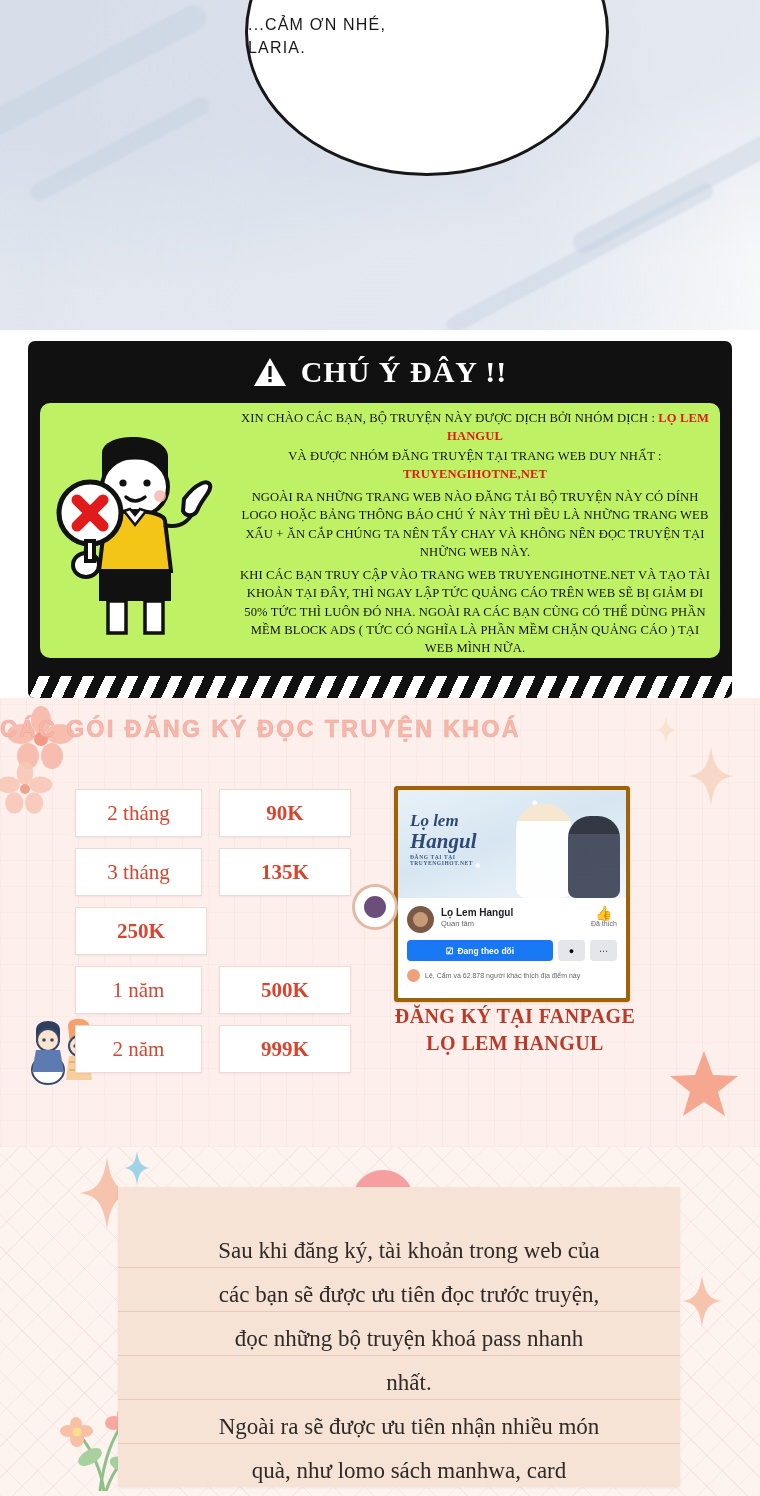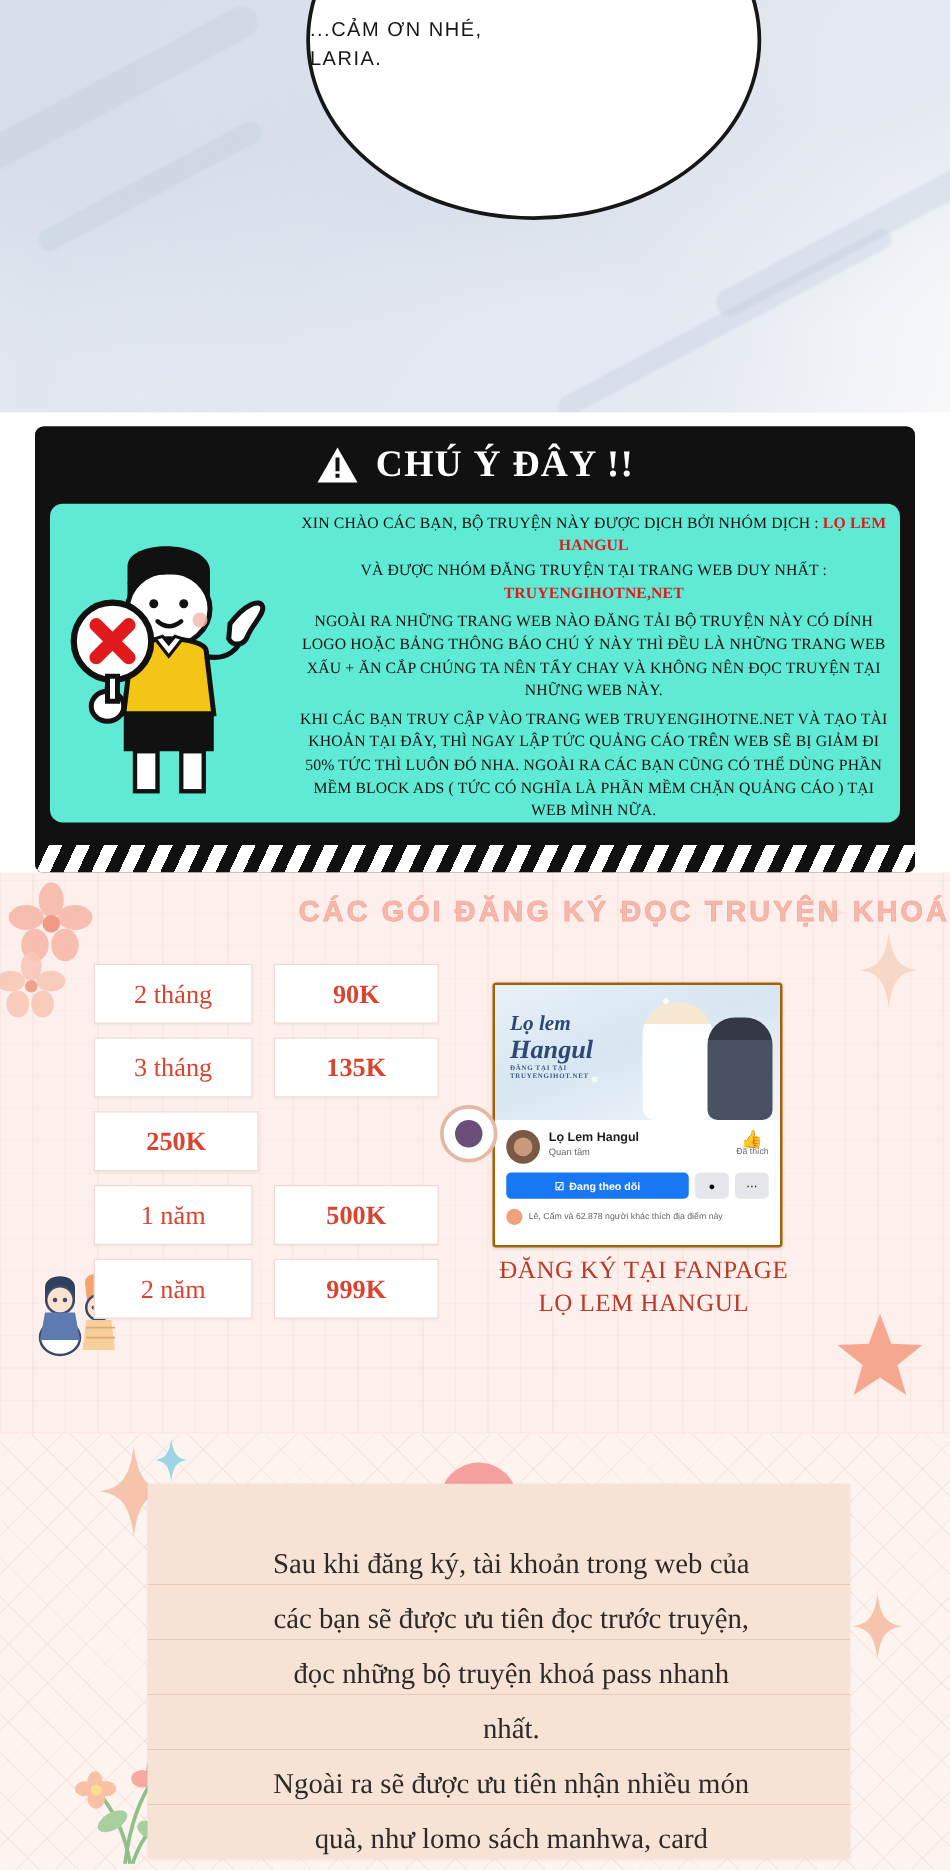--- a/index.html
+++ b/index.html
@@ -52,21 +52,21 @@
     position:relative;height:62px;display:flex;align-items:center;justify-content:center;gap:14px;
   }
   .tri-warn{width:34px;height:32px;position:relative;}
   .tri-warn svg{display:block}
   .notice-head .t{
     color:#fff;font-size:30px;font-weight:bold;letter-spacing:1px;
     font-family:"Liberation Serif", serif;
   }
   .notice-body{
     position:absolute;left:12px;top:62px;width:680px;height:255px;
-    background:#5eead4;border-radius:10px;overflow:hidden;
+    background:#bef264;border-radius:10px;overflow:hidden;
   }
   .notice-stripes{
     position:absolute;left:0;bottom:0;width:704px;height:22px;
     background:repeating-linear-gradient(115deg,#111 0 10px,#fff 10px 20px);
   }
   .mascot{position:absolute;left:10px;top:18px;width:185px;height:225px;}
   .ntext{
     position:absolute;left:196px;top:6px;width:478px;
     text-align:center;
     font-family:"Liberation Serif", serif;
@@ -83,40 +83,40 @@
     overflow:hidden;
   }
   .pink .grid{
     position:absolute;inset:0;
     background-image:
       repeating-linear-gradient(90deg, rgba(231,190,180,.30) 0 1px, transparent 1px 26px),
       repeating-linear-gradient(0deg, rgba(231,190,180,.22) 0 1px, transparent 1px 26px);
     opacity:.55;
   }
   .pink-title{
-    position:absolute;left:0;right:0;top:14px;text-align:right;
+    position:absolute;left:0;right:0;top:14px;text-align:left;
     color:#f6b8ad;font-family:"Liberation Sans", sans-serif;
     font-size:23px;font-weight:bold;letter-spacing:2.5px;line-height:1.5;
     -webkit-text-stroke:0.6px #f2a79a;
   }
-  .price-table{position:absolute;left:75px;top:73px;width:288px;}
+  .price-table{position:absolute;left:75px;top:91px;width:288px;}
   .price-row{display:flex;gap:17px;margin-bottom:11px;}
   .cell{
     background:#fff;border:1px solid #f0d9d2;
     height:46px;display:flex;align-items:center;justify-content:center;
     font-family:"Liberation Serif", serif;font-size:21px;color:#d9442f;
     box-shadow:0 1px 2px rgba(0,0,0,.05);
   }
   .cell.dur{width:125px;}
   .cell.amt{width:130px;font-weight:bold;}
 
   
   .fanpage{
     position:absolute;left:394px;top:88px;width:228px;height:208px;
-    background:#fff;border:2px solid #a16207;border-radius:3px;overflow:hidden;
+    background:#fff;border:4px solid #a16207;border-radius:3px;overflow:hidden;
     box-shadow:0 1px 3px rgba(0,0,0,.12);
   }
   .fp-cover{
     position:relative;height:108px;
     background:linear-gradient(160deg,#e8f1f8 0%,#d7e6f2 45%,#f2f6fa 100%);
     overflow:hidden;
   }
   .fp-cover .snow{
     position:absolute;inset:0;
     background:
@@ -161,21 +161,21 @@
   .fp-follow{
     flex:1;height:21px;background:#1877f2;color:#fff;border-radius:4px;
     display:flex;align-items:center;justify-content:center;gap:4px;font-size:8.5px;font-weight:bold;
   }
   .fp-sq{width:27px;height:21px;background:#e4e6eb;border-radius:4px;display:flex;align-items:center;justify-content:center;font-size:9px;color:#050505;}
   .fp-foot{display:flex;align-items:center;gap:5px;padding:8px 9px;font-size:7px;color:#65676b;}
   .fp-foot .fav{width:13px;height:13px;border-radius:50%;background:#f0a07a;flex:none;}
 
   .fp-caption{
     position:absolute;left:370px;top:305px;width:290px;text-align:center;
-    color:#b93a28;font-family:"Liberation Serif", serif;font-weight:normal;
+    color:#b93a28;font-family:"Liberation Serif", serif;font-weight:bold;
     font-size:20px;line-height:1.35;letter-spacing:.4px;
   }
 
   
   .flower{position:absolute;}
   .star4{position:absolute;}
   .kid{position:absolute;left:22px;top:312px;width:78px;height:76px;}
 
   
   .bottom{

